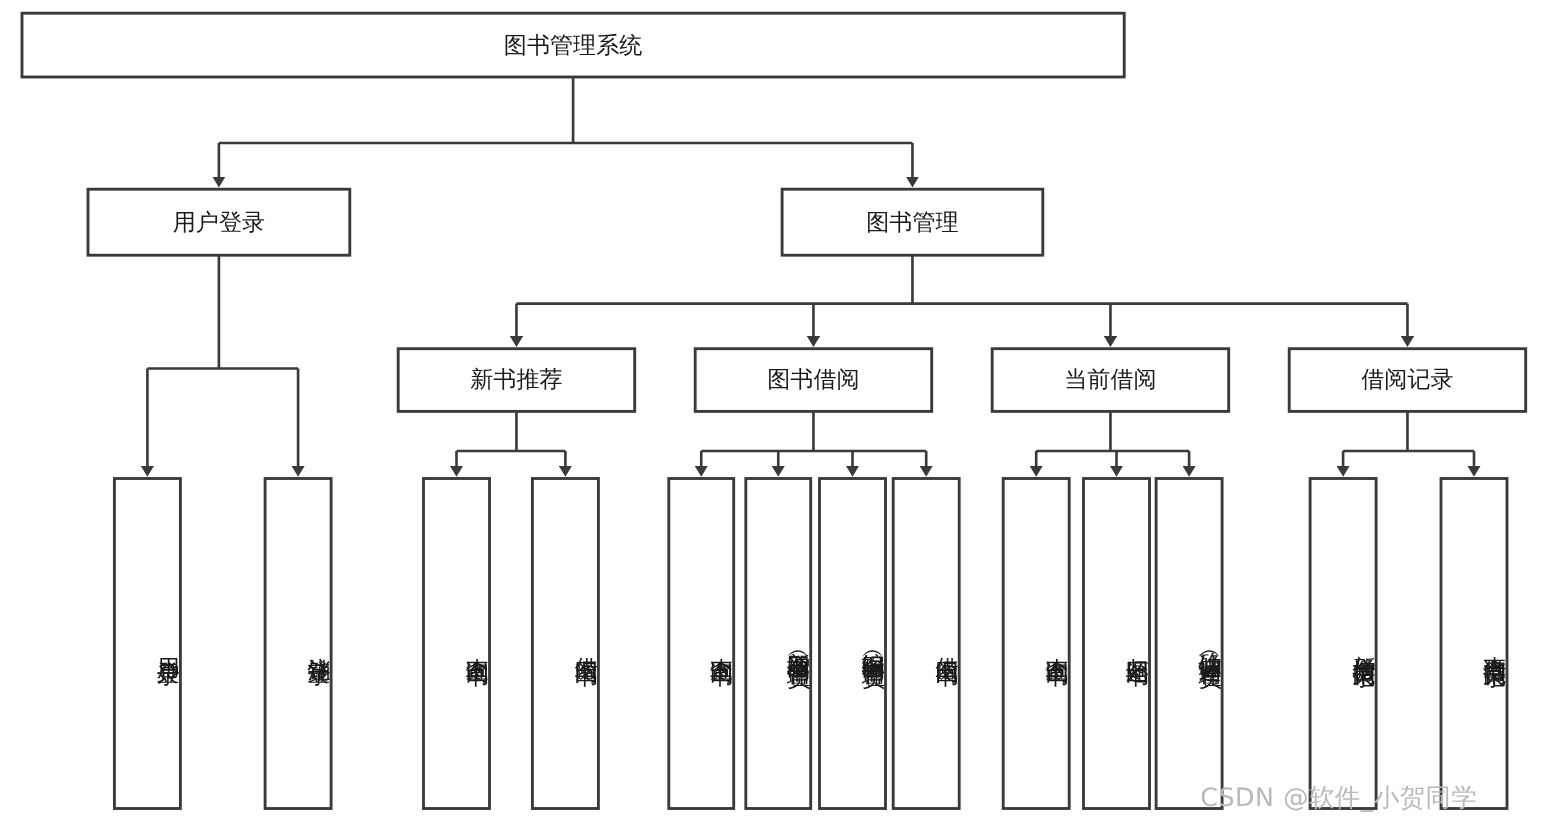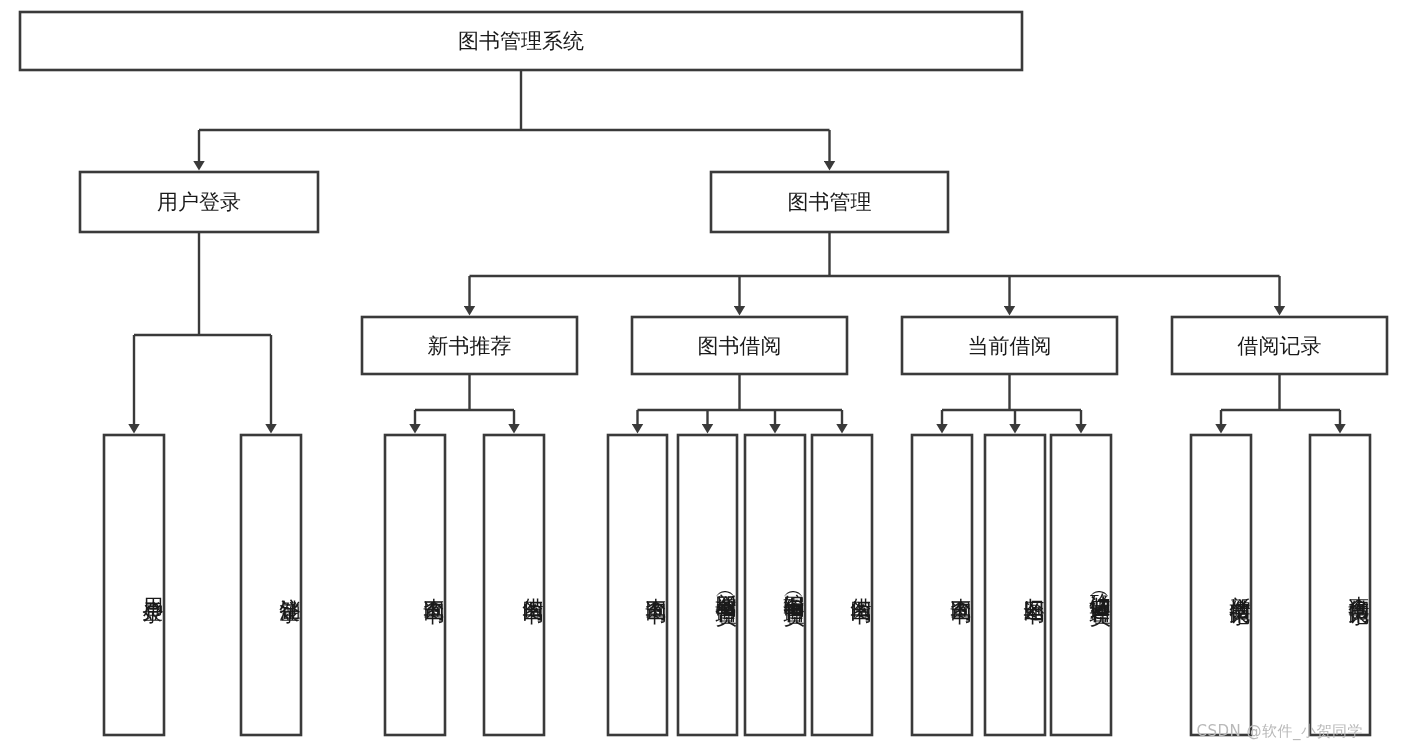--- a/index.html
+++ b/index.html
@@ -58,24 +58,24 @@
     color: #1a1a1a;
     letter-spacing: 2px;
     white-space: nowrap;
     display: flex;
     align-items: flex-start;
     justify-content: center;
     pointer-events: none;
   }
   .watermark {
     position: absolute;
-    right: 0;
+    right: 20px;
     bottom: 6px;
     font-family: "DejaVu Sans", "Liberation Sans", sans-serif;
-    font-size: 15px;
+    font-size: 23px;
     color: #b9b9b9;
     white-space: nowrap;
     letter-spacing: 0.5px;
   }
 </style>
 </head>
 <body>
 
 <div id="diagram-root">
 

